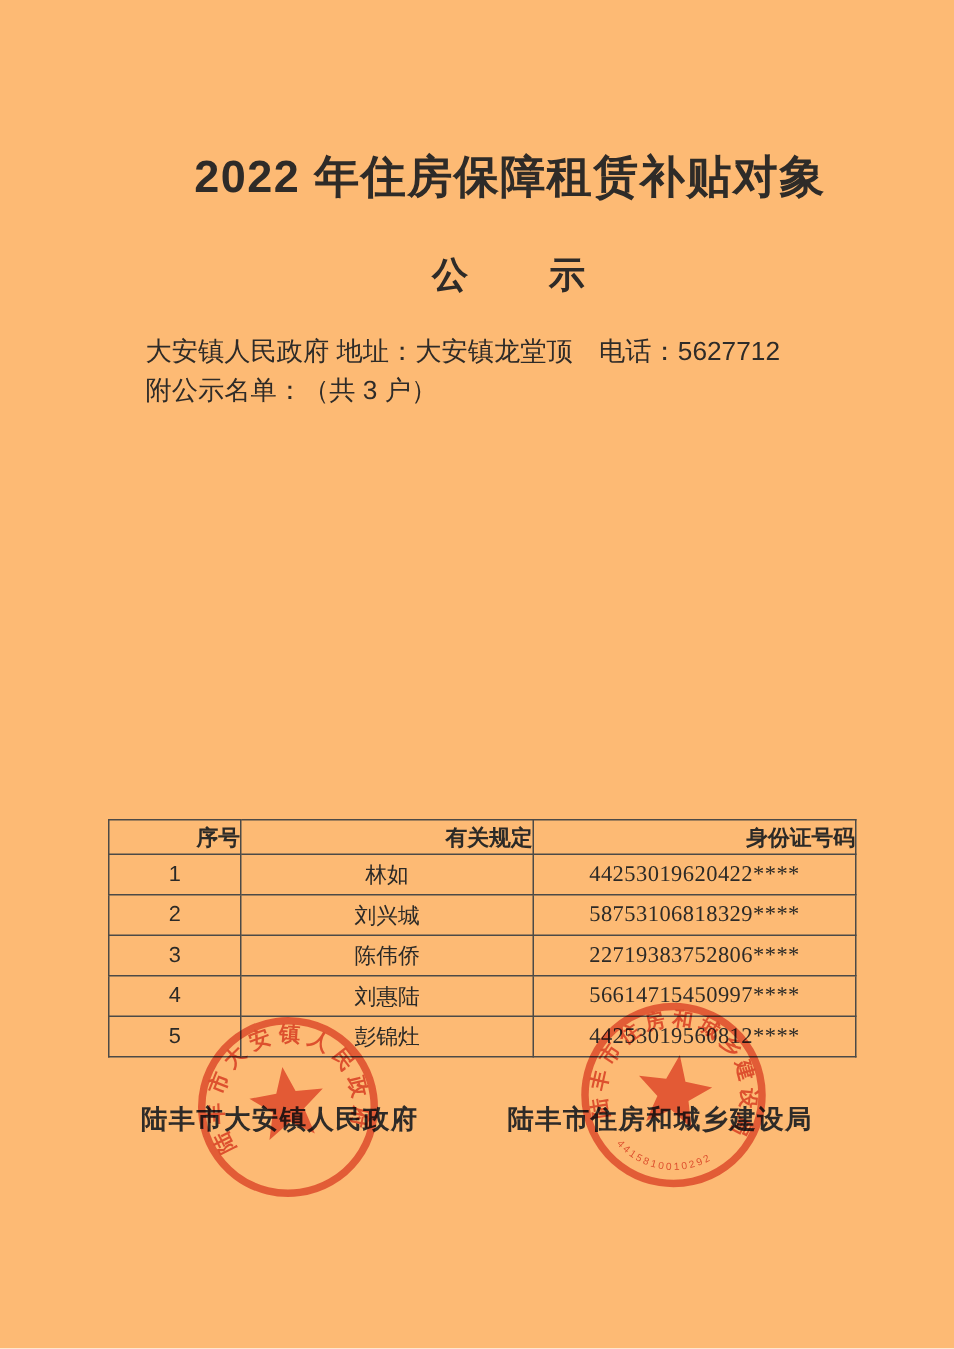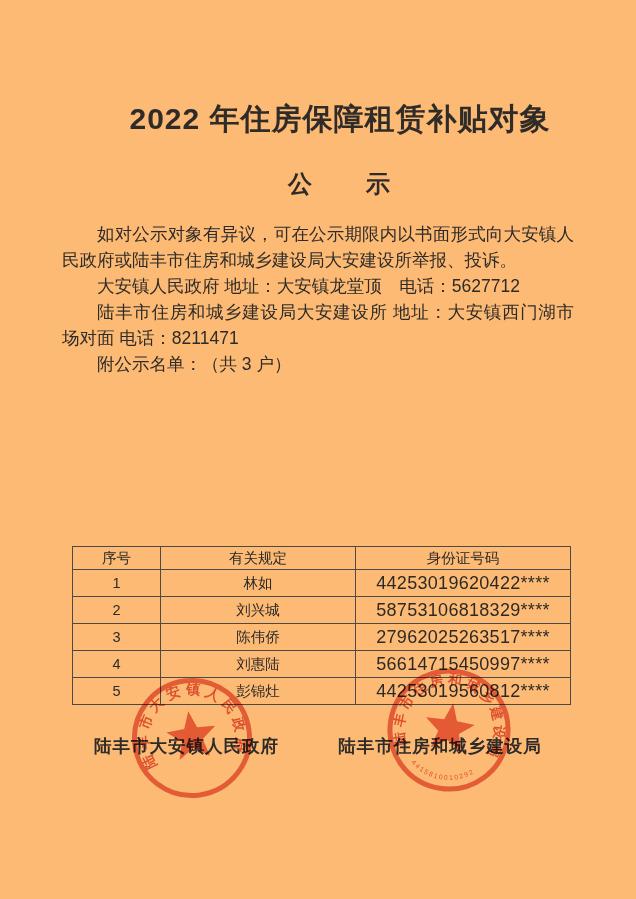--- a/index.html
+++ b/index.html
@@ -36,25 +36,25 @@
   .roster{
     position:absolute;top:546px;left:72px;width:498px;
     border-collapse:collapse;table-layout:fixed;
     font-size:14.5px;color:#2c2a27;
   }
   .roster th,.roster td{
     border:1.5px solid #4c4a47;
     text-align:center;vertical-align:middle;
     padding:0;height:26px;font-weight:500;
   }
-  .roster th{height:22px;font-weight:400;}
+  .roster th{height:22px;font-weight:700;text-align:right;}
   .col-no{width:88px;}
   .col-name{width:195px;}
   .col-id{width:215px;}
-  .cell-id{font-family:Liberation Sans, sans-serif;font-size:18px;letter-spacing:0.3px;}
+  .cell-id{font-family:Liberation Serif, serif;font-size:15px;letter-spacing:0.3px;}
   
   .footer-left{
     position:absolute;left:94px;top:734px;
     font-size:17.5px;font-weight:600;letter-spacing:1px;
   }
   .footer-right{
     position:absolute;left:338px;top:734px;width:204px;
     text-align:center;font-size:17.5px;font-weight:600;letter-spacing:1px;
   }
   .footer-date{margin-top:7px;font-weight:500;letter-spacing:0.5px;}
@@ -73,23 +73,21 @@
 <body>
 
 <div class="page">
 
   <div class="titles">
     <h1 class="title-main">2022 年住房保障租赁补贴对象</h1>
     <h2 class="title-sub">公　　示</h2>
   </div>
 
   <div class="body-text">
-    <p>如对公示对象有异议，可在公示期限内以书面形式向大安镇人民政府或陆丰市住房和城乡建设局大安建设所举报、投诉。</p>
     <p class="contacts">大安镇人民政府  地址：大安镇龙堂顶　电话：5627712</p>
-    <p>陆丰市住房和城乡建设局大安建设所  地址：大安镇西门湖市场对面  电话：8211471</p>
     <p class="attachment">附公示名单：（共 3 户）</p>
   </div>
 
   <table class="roster">
     <colgroup>
         <col class="col-no">
         <col class="col-name">
         <col class="col-id">
       </colgroup>
     <thead>
@@ -106,21 +104,21 @@
         <td class="cell-id">44253019620422****</td>
       </tr>
       <tr>
         <td>2</td>
         <td>刘兴城</td>
         <td class="cell-id">58753106818329****</td>
       </tr>
       <tr>
         <td>3</td>
         <td>陈伟侨</td>
-        <td class="cell-id">27962025263517****</td>
+        <td class="cell-id">22719383752806****</td>
       </tr>
       <tr>
         <td>4</td>
         <td>刘惠陆</td>
         <td class="cell-id">56614715450997****</td>
       </tr>
       <tr>
         <td>5</td>
         <td>彭锦灶</td>
         <td class="cell-id">44253019560812****</td>

